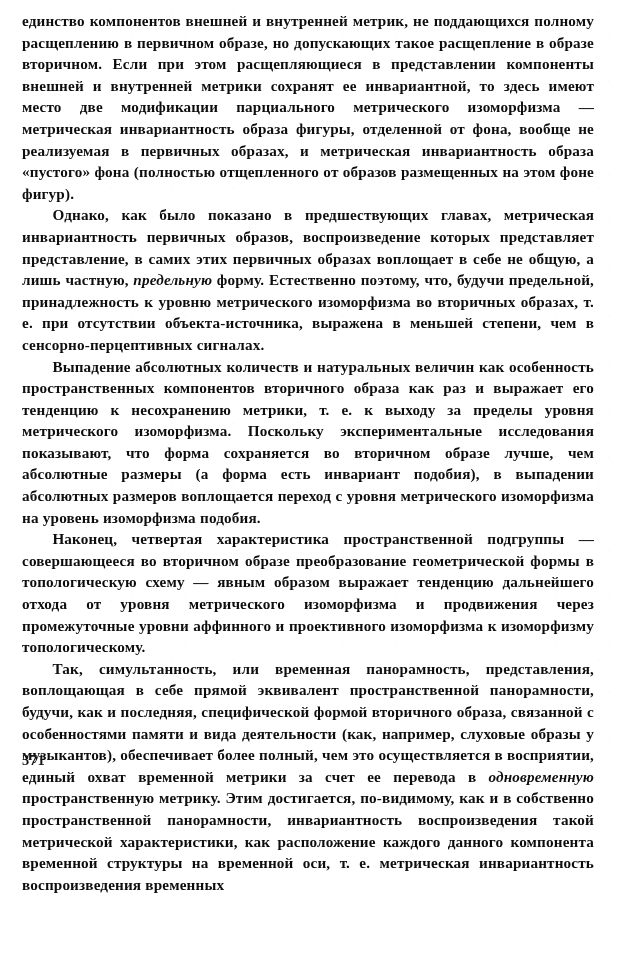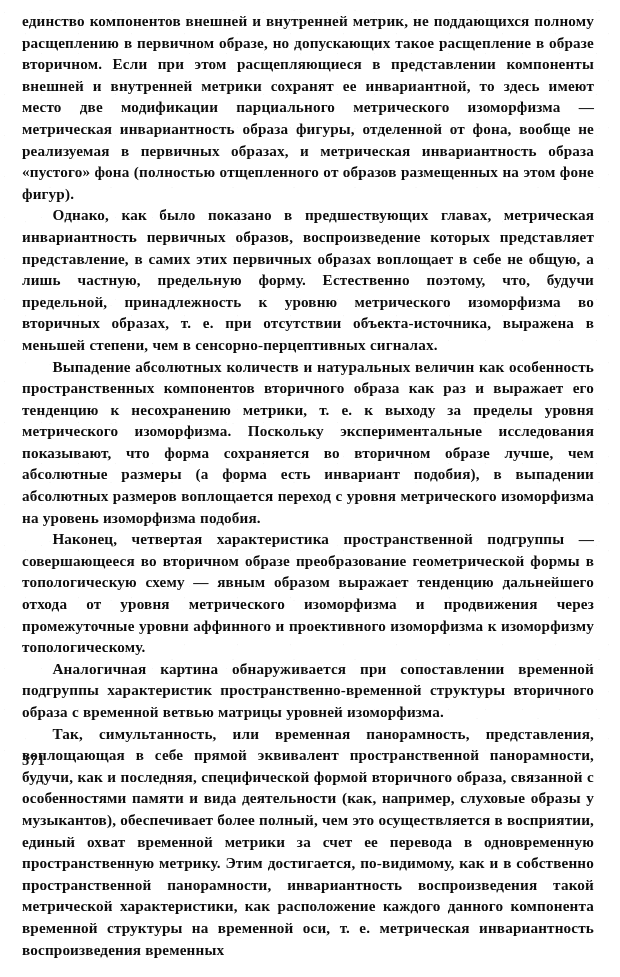--- a/index.html
+++ b/index.html
@@ -35,20 +35,21 @@
   }
   p.para {
     margin: 0;
     text-indent: 2.0em;
     text-align: justify;
   }
   p.para.first {
     text-indent: 0;
   }
   .italic {
+    font-style: italic;
   }
   .pagenum {
     position: absolute;
     left: 22px;
     bottom: 14px;
     font-size: 14.5px;
     font-weight: 700;
     letter-spacing: 0.5px;
     color: #1a1a1a;
   }
@@ -67,19 +68,18 @@
 </head>
 <body>
 
 <div class="page">
 
   <div class="body-text">
     <p class="para first">единство компонентов внешней и внутренней метрик, не поддающихся полному расщеплению в первичном образе, но допускающих такое расщепление в образе вторичном. Если при этом расщепляющиеся в представлении компоненты внешней и внутренней метрики сохранят ее инвариантной, то здесь имеют место две модификации парциального метрического изоморфизма — метрическая инвариантность образа фигуры, отделенной от фона, вообще не реализуемая в первичных образах, и метрическая инвариантность образа «пустого» фона (полностью отщепленного от образов размещенных на этом фоне фигур).</p>
     <p class="para">Однако, как было показано в предшествующих главах, метрическая инвариантность первичных образов, воспроизведение которых представляет представление, в самих этих первичных образах воплощает в себе не общую, а лишь частную, <span class="italic">предельную</span> форму. Естественно поэтому, что, будучи предельной, принадлежность к уровню метрического изоморфизма во вторичных образах, т. е. при отсутствии объекта-источника, выражена в меньшей степени, чем в сенсорно-перцептивных сигналах.</p>
     <p class="para">Выпадение абсолютных количеств и натуральных величин как особенность пространственных компонентов вторичного образа как раз и выражает его тенденцию к несохранению метрики, т. е. к выходу за пределы уровня метрического изоморфизма. Поскольку экспериментальные исследования показывают, что форма сохраняется во вторичном образе лучше, чем абсолютные размеры (а форма есть инвариант подобия), в выпадении абсолютных размеров воплощается переход с уровня метрического изоморфизма на уровень изоморфизма подобия.</p>
     <p class="para">Наконец, четвертая характеристика пространственной подгруппы — совершающееся во вторичном образе преобразование геометрической формы в топологическую схему — явным образом выражает тенденцию дальнейшего отхода от уровня метрического изоморфизма и продвижения через промежуточные уровни аффинного и проективного изоморфизма к изоморфизму топологическому.</p>
-    <p class="para">Аналогичная картина обнаруживается при сопоставлении временной подгруппы характеристик пространственно-временной структуры вторичного образа с временной ветвью матрицы уровней изоморфизма.</p>
     <p class="para">Так, симультанность, или временная панорамность, представления, воплощающая в себе прямой эквивалент пространственной панорамности, будучи, как и последняя, специфической формой вторичного образа, связанной с особенностями памяти и вида деятельности (как, например, слуховые образы у музыкантов), обеспечивает более полный, чем это осуществляется в восприятии, единый охват временной метрики за счет ее перевода в <span class="italic">одновременную</span> пространственную метрику. Этим достигается, по-видимому, как и в собственно пространственной панорамности, инвариантность воспроизведения такой метрической характеристики, как расположение каждого данного компонента временной структуры на временной оси, т. е. метрическая инвариантность воспроизведения временных</p>
   </div>
 
   <div class="pagenum">371</div>
   <div class="scan-noise"></div>
 </div>
 
 </body></html>

